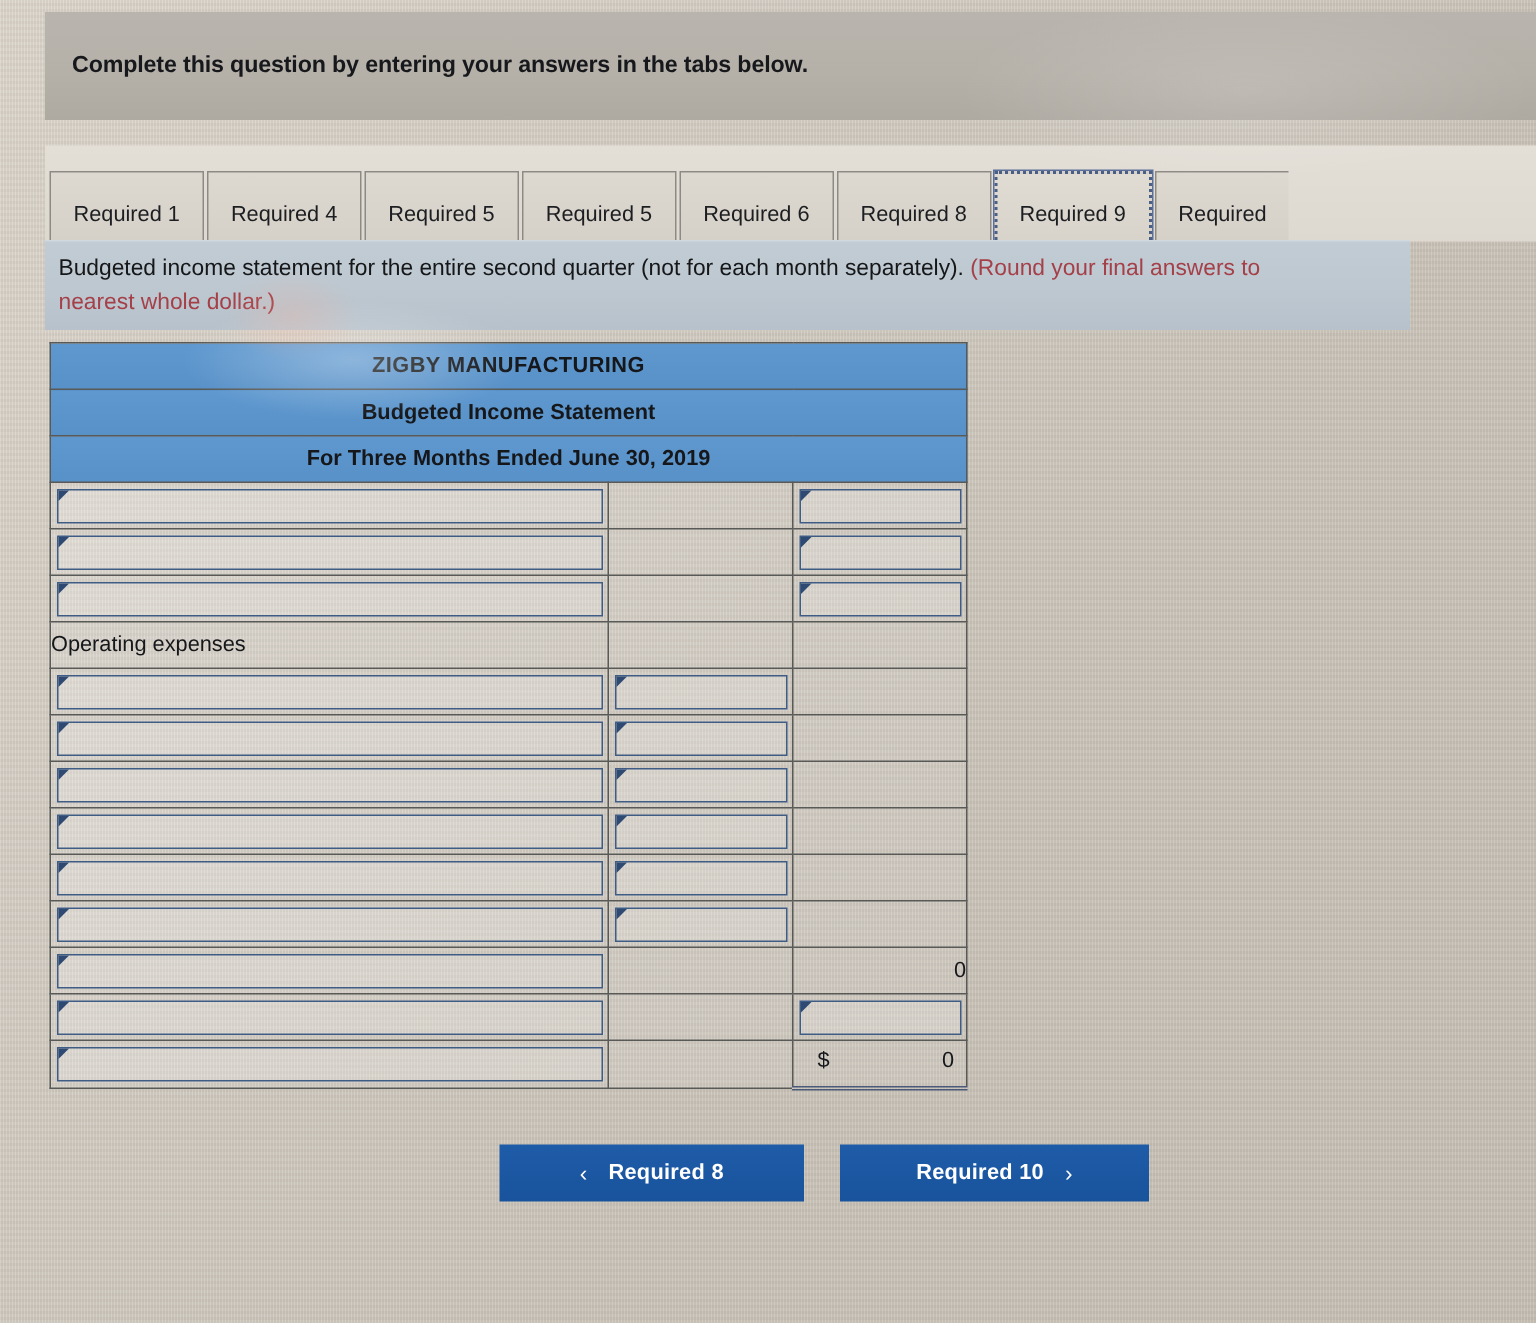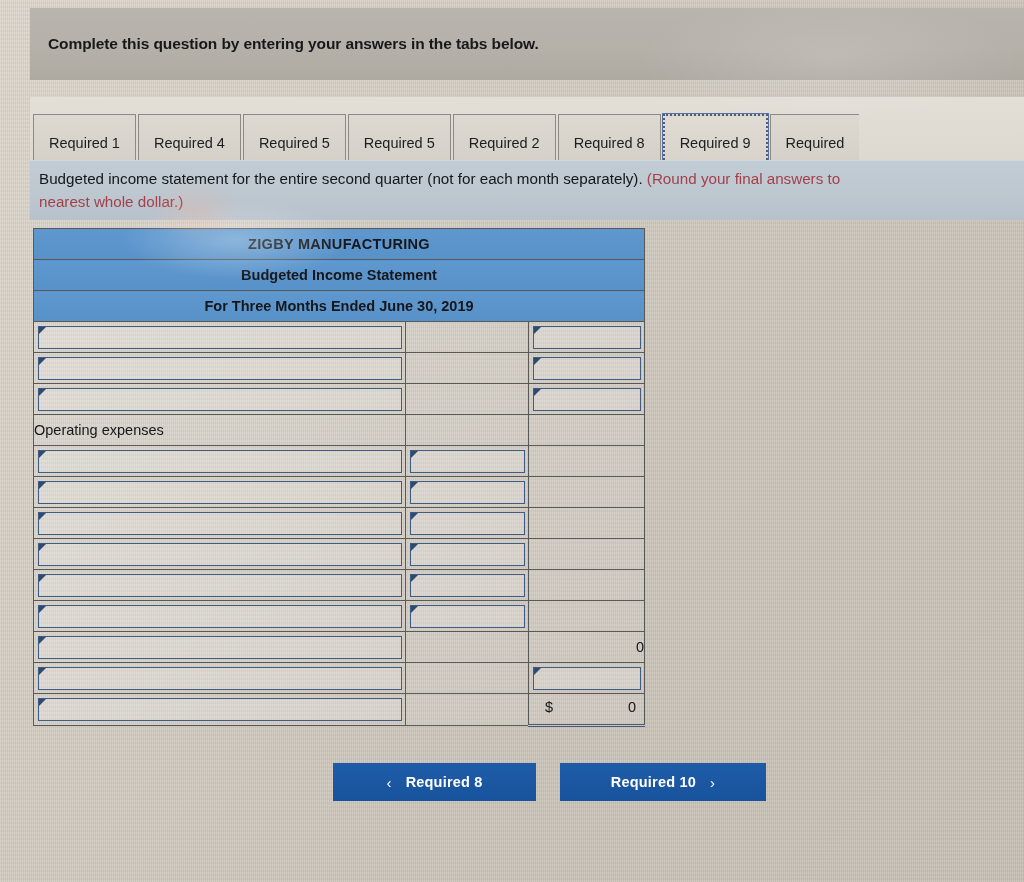--- a/index.html
+++ b/index.html
@@ -48,21 +48,21 @@
   .tab.active {
     border: 2px dotted #4a5e86;
     background: linear-gradient(180deg,#e0dbd3 0%, #d6d1c9 100%);
     outline: 1px solid #5a6f99;
     justify-content: flex-end;
   }
   .tab.cut { border-right: none; }
 
   
   .qband {
-    position: absolute; left: 30px; top: 160px; width: 994px; height: 60px;
+    position: absolute; left: 30px; top: 160px; width: 910px; height: 60px;
     background: linear-gradient(180deg,#c2ccd4 0%, #bcc7d0 60%, #b6c1cb 100%);
     box-shadow: 0 1px 0 rgba(255,255,255,.25) inset;
   }
   .qband .line1 {
     position: absolute; left: 9px; top: 10px;
     font-size: 15.2px; color: #151719; white-space: nowrap;
   }
   .qband .line1 .redpart { color: #a54049; }
   .qband .line2 {
     position: absolute; left: 9px; top: 33px;
@@ -171,21 +171,21 @@
     <div class="tab">
         <span>Required 4</span>
       </div>
     <div class="tab">
         <span>Required 5</span>
       </div>
     <div class="tab">
         <span>Required 5</span>
       </div>
     <div class="tab">
-        <span>Required 2</span>
+        <span>Required 6</span>
       </div>
     <div class="tab">
         <span>Required 8</span>
       </div>
     <div class="tab active">
         <span>Required 9</span>
       </div>
     <div class="tab cut">
         <span>Required</span>
       </div>

